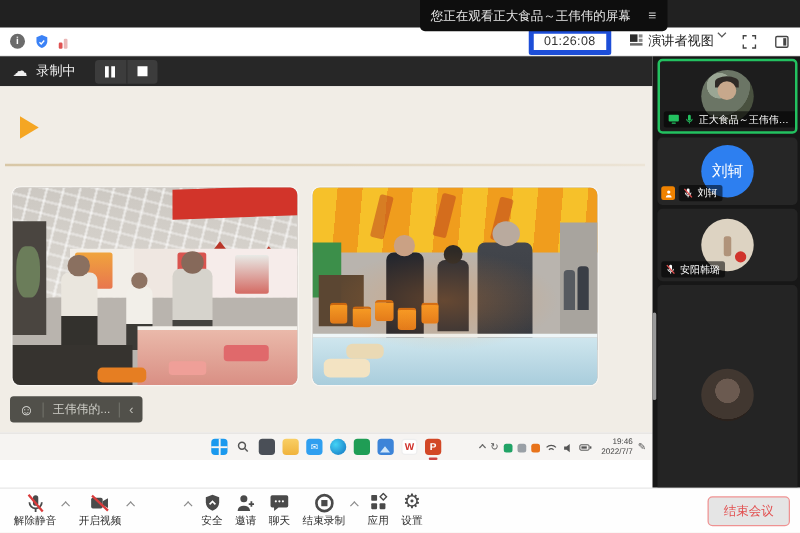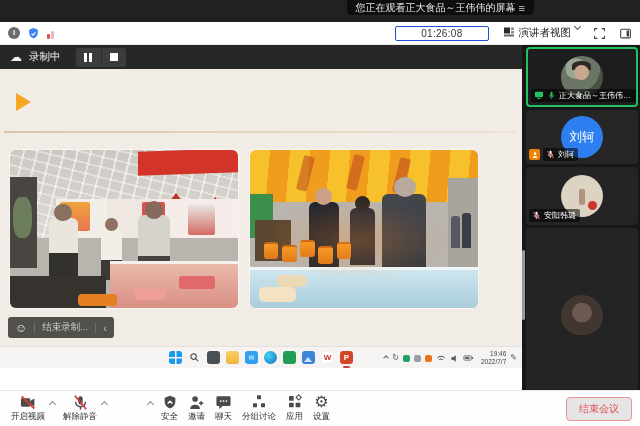--- a/index.html
+++ b/index.html
@@ -2,33 +2,33 @@
 <html><head>
 <meta charset="utf-8">
 <style>
   * { margin:0; padding:0; box-sizing:border-box; }
   html,body { width:640px; height:426px; }
   body { font-family:"Liberation Sans","DejaVu Sans",sans-serif; background:#fff; overflow:hidden; }
   .app { width:640px; height:426px; display:flex; flex-direction:column; position:relative; }
 
   
   .top-banner { height:22px; background:#212121; position:relative; flex:none; }
-  .banner-pill { position:absolute; right:106px; top:0; height:15px; background:#0e0e0e; border-radius:0 0 4px 4px;
-    display:flex; align-items:center; gap:3px; padding:0 9px; color:#e6e6e6; font-size:10px; white-space:nowrap; }
+  .banner-pill { position:absolute; right:106px; top:0; height:25px; background:#0e0e0e; border-radius:0 0 4px 4px;
+    display:flex; align-items:center; gap:14px; padding:0 9px; color:#e6e6e6; font-size:10px; white-space:nowrap; }
   .banner-menu { color:#cfcfcf; font-size:11px; cursor:pointer; }
 
   
   .header-strip { height:23px; background:#ffffff; border-bottom:1px solid #ececec; display:flex; align-items:center; padding:0 8px; flex:none; }
   .hs-left { display:flex; align-items:center; gap:7px; }
   .info-dot { width:12px; height:12px; border-radius:50%; background:#6b6b6b; color:#fff; font-size:8px; line-height:12px; text-align:center; display:inline-block; font-weight:bold; }
   .sig { display:inline-flex; align-items:flex-end; gap:1.5px; height:11px; }
   .sig i { display:inline-block; width:2.5px; background:#e05252; border-radius:1px; }
   .sig i.b1{ height:5px; } .sig i.b2{ height:8px; background:#eab7b7; }
   .hs-spacer { flex:1; }
-  .timer-box { border:1px solid #1d4ed8; border-radius:2px; font-size:10px; color:#333; padding:1px 25px; letter-spacing:.3px; }
+  .timer-box { border:4px solid #1d4ed8; border-radius:2px; font-size:10px; color:#333; padding:1px 8px; letter-spacing:.3px; }
   .view-btn { display:flex; align-items:flex-start; gap:4px; margin-left:14px; font-size:10.5px; color:#222; cursor:pointer; }
   .chev-down { width:5px; height:5px; border-left:1.3px solid #555; border-top:1.3px solid #555; transform:rotate(225deg); display:inline-block; margin-top:-2px; }
   .hs-ic { margin-left:13px; display:inline-flex; cursor:pointer; }
 
   
   .main { height:345px; display:flex; flex:none; }
   .share { width:522px; display:flex; flex-direction:column; background:#fff; }
 
   .rec-bar { height:24px; background:#272727; display:flex; align-items:center; padding-left:10px; gap:7px; flex:none; }
   .cloud-ic { color:#f0f0f0; font-size:12px; line-height:1; }
@@ -303,21 +303,21 @@
           <div class="pr-prod" style="top:58%; left:38%;"></div>
           <div class="pr-table"></div>
           <div class="pr-bread1"></div>
             <div class="pr-bread2"></div>
           <div class="pr-glow"></div>
         </div>
 
         <div class="chat-pill">
           <span class="chat-emoji">☺</span>
           <span class="chat-div"></span>
-          <span class="chat-text">结束录制...</span>
+          <span class="chat-text">王伟伟的...</span>
           <span class="chat-div"></span>
           <span class="chat-collapse">‹</span>
         </div>
       </div>
 
       <div class="taskbar">
         <div class="tb-icons">
           <span class="tk tk-win"></span>
           <span class="tk tk-search">
             <svg width="11" height="11" viewBox="0 0 24 24" fill="none" stroke="#555" stroke-width="2.6">
@@ -447,42 +447,42 @@
 
       <div class="side-scroll"></div>
     </div>
   </div>
 
   <div class="toolbar">
 
     <div class="tb-group">
       <div class="tb-item">
         <span class="tb-ic">
-          <svg width="18" height="17" viewBox="0 0 24 24">
-              <rect x="2" y="6" width="13" height="12" rx="2" fill="#4a4a4a"></rect>
-              <path d="M15 10l6-3.5v11L15 14z" fill="#4a4a4a"></path>
-              <line x1="3" y1="3.5" x2="21" y2="20.5" stroke="#d93b3b" stroke-width="2.6"></line>
-            </svg>
-        </span>
-        <span class="tb-label">开启视频</span>
-      </div>
-      <span class="tb-caret"></span>
-    </div>
-
-    <div class="tb-group">
-      <div class="tb-item">
-        <span class="tb-ic">
           <svg width="17" height="17" viewBox="0 0 24 24">
               <path d="M12 3a3 3 0 0 1 3 3v6a3 3 0 0 1-6 0V6a3 3 0 0 1 3-3z" fill="#4a4a4a"></path>
               <path d="M5 11a7 7 0 0 0 14 0" stroke="#4a4a4a" stroke-width="2" fill="none"></path>
               <line x1="12" y1="18" x2="12" y2="22" stroke="#4a4a4a" stroke-width="2"></line>
               <line x1="4" y1="2.5" x2="20" y2="21.5" stroke="#d93b3b" stroke-width="2.6"></line>
             </svg>
         </span>
         <span class="tb-label">解除静音</span>
+      </div>
+      <span class="tb-caret"></span>
+    </div>
+
+    <div class="tb-group">
+      <div class="tb-item">
+        <span class="tb-ic">
+          <svg width="18" height="17" viewBox="0 0 24 24">
+              <rect x="2" y="6" width="13" height="12" rx="2" fill="#4a4a4a"></rect>
+              <path d="M15 10l6-3.5v11L15 14z" fill="#4a4a4a"></path>
+              <line x1="3" y1="3.5" x2="21" y2="20.5" stroke="#d93b3b" stroke-width="2.6"></line>
+            </svg>
+        </span>
+        <span class="tb-label">开启视频</span>
       </div>
       <span class="tb-caret"></span>
     </div>
 
     <span class="gap-lg"></span>
 
     <div class="tb-group">
       <span class="tb-caret"></span>
     </div>
 
@@ -512,31 +512,33 @@
         <svg width="17" height="17" viewBox="0 0 24 24">
             <path d="M4 3h16a2 2 0 0 1 2 2v10a2 2 0 0 1-2 2h-9l-5 4v-4H4a2 2 0 0 1-2-2V5a2 2 0 0 1 2-2z" fill="#4a4a4a"></path>
             <circle cx="8" cy="10" r="1.2" fill="#fff"></circle>
             <circle cx="12" cy="10" r="1.2" fill="#fff"></circle>
             <circle cx="16" cy="10" r="1.2" fill="#fff"></circle>
           </svg>
       </span>
       <span class="tb-label">聊天</span>
     </div>
 
-
-    <div class="tb-item">
-      <span class="tb-ic">
-        <svg width="16" height="16" viewBox="0 0 24 24" fill="#4a4a4a">
-            <rect x="9" y="2" width="6" height="6" rx="1"></rect>
-            <rect x="3" y="14" width="6" height="6" rx="1"></rect>
-            <rect x="15" y="14" width="6" height="6" rx="1"></rect>
-          </svg>
-      </span>
-      <span class="tb-label">分组讨论</span>
-    </div>
+    <div class="tb-group">
+      <div class="tb-item">
+        <span class="tb-ic">
+          <svg width="17" height="17" viewBox="0 0 24 24">
+              <circle cx="12" cy="12" r="9" fill="none" stroke="#4a4a4a" stroke-width="3"></circle>
+              <rect x="8.5" y="8.5" width="7" height="7" fill="#4a4a4a"></rect>
+            </svg>
+        </span>
+        <span class="tb-label">结束录制</span>
+      </div>
+      <span class="tb-caret"></span>
+    </div>
+
 
     <div class="tb-item">
       <span class="tb-ic">
         <svg width="16" height="16" viewBox="0 0 24 24">
             <rect x="3" y="3" width="7" height="7" rx="1" fill="#4a4a4a"></rect>
             <rect x="3" y="13" width="7" height="7" rx="1" fill="#4a4a4a"></rect>
             <rect x="13" y="13" width="7" height="7" rx="1" fill="#4a4a4a"></rect>
             <rect x="14.8" y="2.3" width="5.5" height="5.5" transform="rotate(45 17.5 5)" fill="none" stroke="#4a4a4a" stroke-width="1.6"></rect>
           </svg>
       </span>

